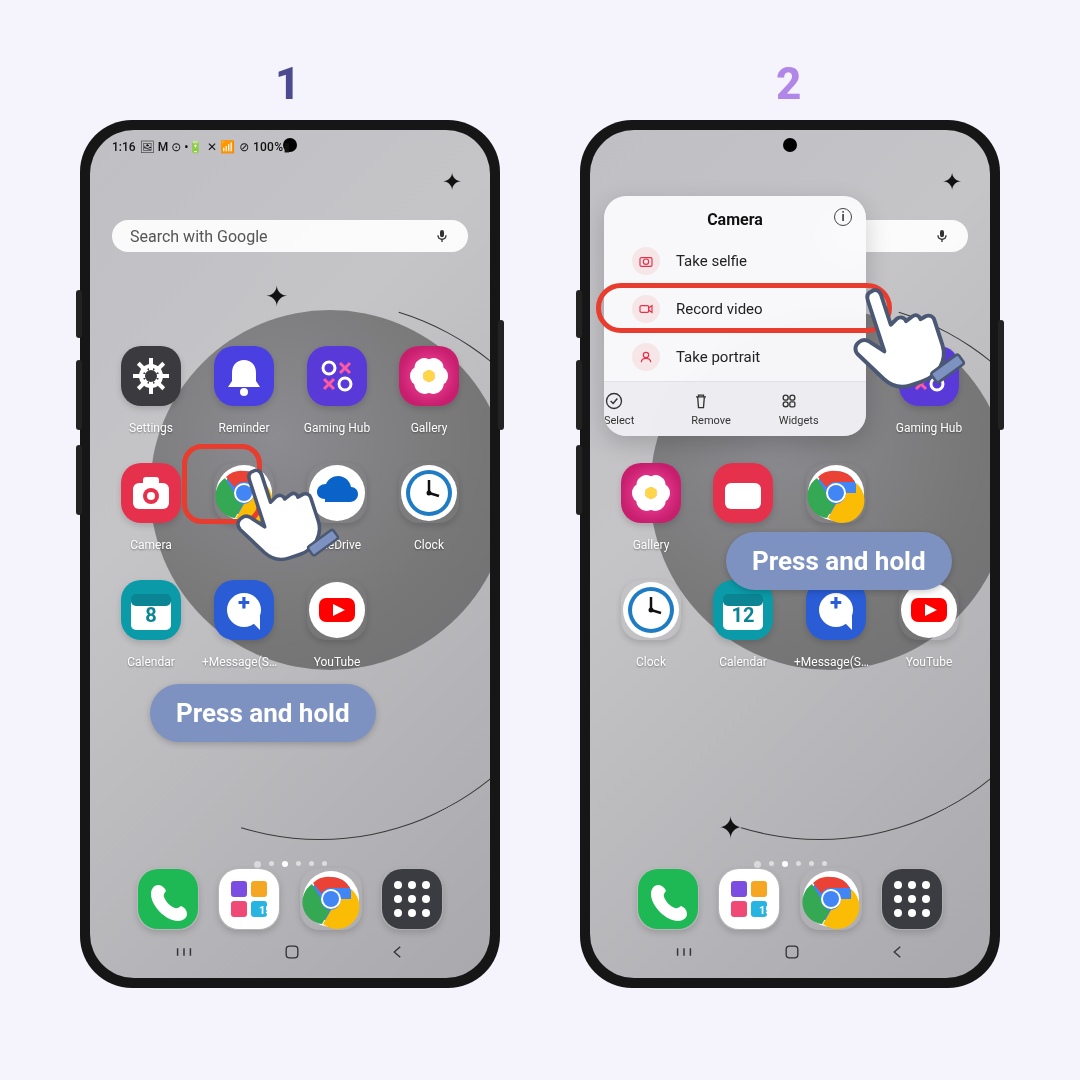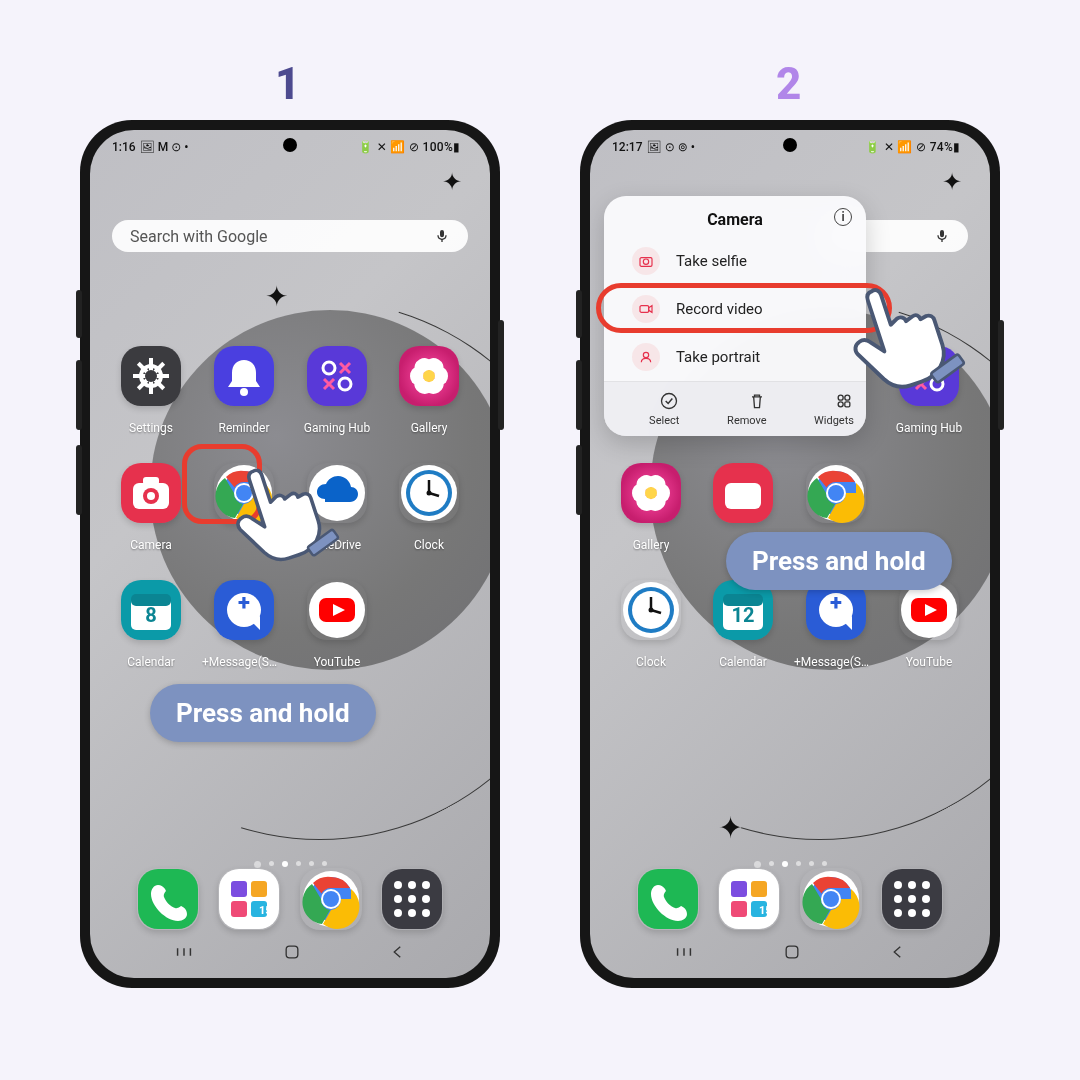--- a/index.html
+++ b/index.html
@@ -16,21 +16,21 @@
   .phone-side-btn.b3{left:-4px;top:240px;width:6px;height:70px}
   .phone-side-btn.b4{left:-4px;top:325px;width:6px;height:70px}
   .screen{position:absolute;inset:10px;background:linear-gradient(135deg,#bfbfc4 0%,#c5c5c8 35%,#a9a9ad 100%);border-radius:44px;overflow:hidden}
   .wall-circle{position:absolute;top:180px;left:60px;width:360px;height:360px;background:radial-gradient(circle at 35% 35%,#8c8c91 0%,#777 60%,#6f6f73 100%);border-radius:50%;filter:blur(.5px)}
   .orbit{position:absolute;top:170px;left:-40px;width:540px;height:540px;border:1px solid #3a3a3a;border-radius:50%;transform:rotate(-28deg);border-left-color:transparent;border-top-color:transparent}
   .sparkle{position:absolute;color:#111;font-size:24px}
   .sparkle.s1{top:38px;right:28px}
   .sparkle.s2{top:150px;left:175px;font-size:28px}
   .sparkle.s3{top:680px;left:128px;font-size:30px}
   .punchhole{position:absolute;top:8px;left:50%;transform:translateX(-50%);width:14px;height:14px;background:#000;border-radius:50%}
-  .status-bar{position:absolute;top:0;left:0;right:8px;height:30px;padding:4px 22px 0;display:flex;justify-content:space-between;align-items:center;color:#111;font-size:12px;font-weight:500}
+  .status-bar{position:absolute;top:0;left:0;right:8px;height:30px;padding:4px 22px 0;display:flex;justify-content:flex-start;align-items:center;color:#111;font-size:12px;font-weight:500}
   .sb-left{display:flex;gap:4px;align-items:center}
   .sb-right{display:flex;gap:3px;align-items:center;letter-spacing:.3px}
   .search-pill{position:absolute;top:90px;left:22px;right:22px;height:32px;background:rgba(255,255,255,.92);border-radius:23px;display:flex;align-items:center;padding:0 18px;color:#555;font-size:16px;justify-content:space-between}
   .mic-ico{width:16px;height:16px}
   .apps-grid{position:absolute;top:216px;left:0;right:0;padding:0 20px;display:grid;grid-template-columns:repeat(4,1fr);column-gap:10px;row-gap:28px}
   .app{display:flex;flex-direction:column;align-items:center;gap:15px}
   .app-label{color:#fff;font-size:12px;text-shadow:0 1px 2px rgba(0,0,0,.4);white-space:nowrap;max-width:84px;overflow:hidden;text-overflow:ellipsis}
   .ico{width:60px;height:60px;border-radius:20px;display:flex;align-items:center;justify-content:center;position:relative;box-shadow:0 3px 6px rgba(0,0,0,.15)}
   .ico svg{width:60px;height:60px}
   .dots{position:absolute;bottom:110px;left:0;right:0;display:flex;justify-content:center;gap:8px}
@@ -50,21 +50,21 @@
   .hand.h1{top:448px;left:220px;width:120px;height:120px}
   .hand.h2{top:266px;left:836px;width:130px;height:130px}
   .reveal .search-pill{left:236px}
   .popup{position:absolute;top:66px;left:14px;width:262px;background:rgba(250,250,252,.97);border-radius:22px;box-shadow:0 8px 24px rgba(0,0,0,.18);overflow:hidden;backdrop-filter:blur(10px)}
   .popup-title{text-align:center;font-weight:700;font-size:16px;padding:14px 0 8px;color:#111;position:relative}
   .popup-info{position:absolute;right:14px;top:12px;width:18px;height:18px;border:1.6px solid #444;border-radius:50%;display:flex;align-items:center;justify-content:center;font-size:12px;font-weight:700;color:#444}
   .popup-item{display:flex;align-items:center;gap:16px;padding:10px 28px}
   .popup-item .pi-ico{width:28px;height:28px;border-radius:50%;background:rgba(240,70,70,.1);display:flex;align-items:center;justify-content:center}
   .popup-item span{font-size:15px;color:#222}
   .popup-actions{display:flex;border-top:1px solid rgba(0,0,0,.05);background:rgba(230,230,235,.6)}
-  .popup-action{flex:1;display:flex;flex-direction:column;align-items:flex-end;gap:3px;padding:9px 12px;font-size:11px;color:#333}
+  .popup-action{flex:1;display:flex;flex-direction:column;align-items:flex-start;gap:3px;padding:9px 0;font-size:11px;color:#333}
   .popup-action svg{width:20px;height:20px}
 </style>
 </head>
 <body>
 
 <div class="step-label one">1</div>
 <div class="step-label two">2</div>
 
 <div class="phone left">
   <div class="phone-side-btn b1"></div>
@@ -323,27 +323,20 @@
   <div class="phone-side-btn b2"></div>
   <div class="phone-side-btn b3"></div>
   <div class="phone-side-btn b4"></div>
   <div class="screen reveal">
     <div class="wall-circle"></div>
     <div class="orbit"></div>
     <span class="sparkle s1">✦</span>
     <span class="sparkle s3">✦</span>
     <div class="punchhole"></div>
 
-    <div class="status-bar">
-      <div class="sb-left">
-        <span>12:17</span>
-        <span>🖼 ⊙ ⊚ •</span>
-      </div>
-      <div class="sb-right">🔋 ✕ 📶 ⊘ 74%▮</div>
-    </div>
 
     <div class="search-pill">
       <span></span>
       <span class="mic-ico">
         <svg viewBox="0 0 24 24">
             <path fill="#333" d="M12 14a3 3 0 003-3V6a3 3 0 10-6 0v5a3 3 0 003 3zm5-3a5 5 0 01-10 0H5a7 7 0 006 6.9V21h2v-3.1A7 7 0 0019 11h-2z"></path>
           </svg>
       </span>
     </div>
 

